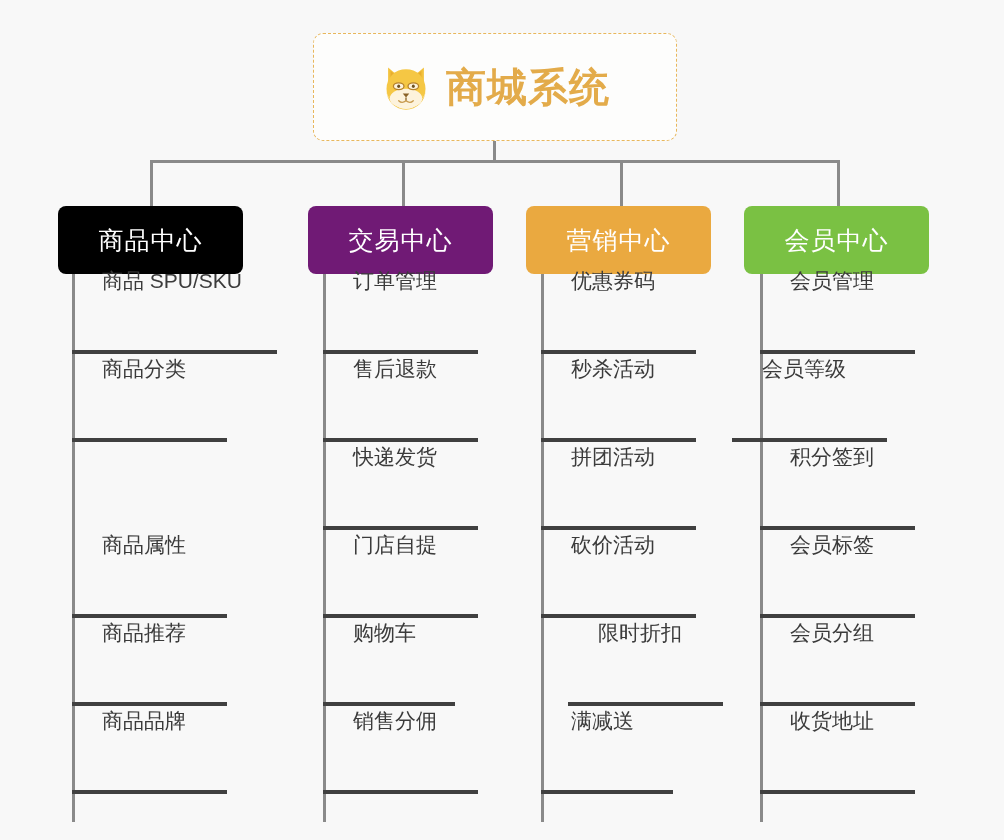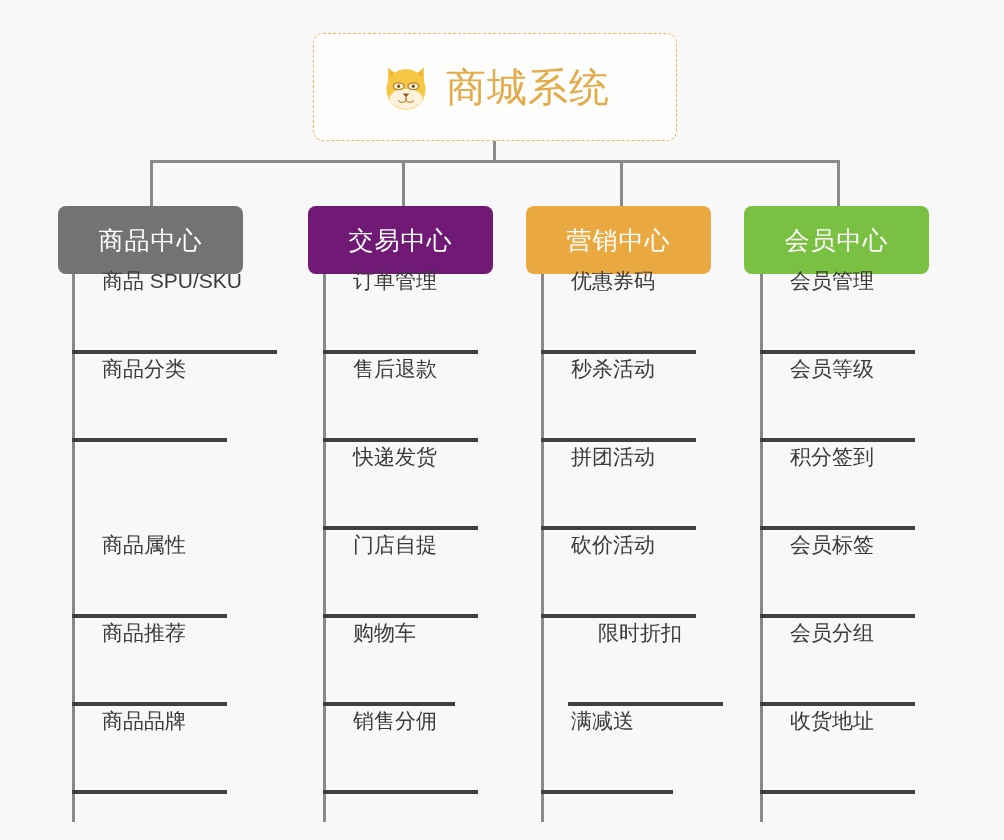--- a/index.html
+++ b/index.html
@@ -29,20 +29,21 @@
     width: 364px;
     height: 108px;
     box-sizing: border-box;
     background: #fdfdfc;
     border: 1px dashed #e8b75c;
     border-radius: 10px;
     display: flex;
     align-items: center;
     justify-content: center;
     gap: 14px;
+    font-weight: bold;
   }
   .root-emoji {
     width: 52px;
     height: 52px;
     display: block;
     flex: 0 0 auto;
   }
   .root-title {
     font-size: 40px;
     color: #e3ab4a;
@@ -126,21 +127,21 @@
     <span class="root-title">商城系统</span>
   </div>
 
   <div class="conn conn-v" style="left:493px; top:141px; height:21px;"></div>
   <div class="conn conn-h" style="left:150px; top:160px; width:690px;"></div>
   <div class="conn conn-v" style="left:150px; top:160px; height:46px;"></div>
   <div class="conn conn-v" style="left:402px; top:160px; height:46px;"></div>
   <div class="conn conn-v" style="left:620px; top:160px; height:46px;"></div>
   <div class="conn conn-v" style="left:837px; top:160px; height:46px;"></div>
 
-  <div class="cat-header" style="left:58px; top:206px; width:185px; background:#737373;">
+  <div class="cat-header" style="left:58px; top:206px; width:185px; background:#000000;">
     <span>商品中心</span>
   </div>
   <div class="trunk" style="left:72px; top:274px; height:548px;"></div>
   <div class="leaf" style="left:72px; top:268px; width:205px;">
     <span class="leaf-label">商品 SPU/SKU</span>
   </div>
   <div class="leaf" style="left:72px; top:356px; width:155px;">
     <span class="leaf-label">商品分类</span>
   </div>
   <div class="leaf" style="left:72px; top:532px; width:155px;">
@@ -199,21 +200,21 @@
     <span class="leaf-label">满减送</span>
   </div>
 
   <div class="cat-header" style="left:744px; top:206px; width:185px; background:#7ac143;">
     <span>会员中心</span>
   </div>
   <div class="trunk" style="left:760px; top:274px; height:548px;"></div>
   <div class="leaf" style="left:760px; top:268px; width:155px;">
     <span class="leaf-label">会员管理</span>
   </div>
-  <div class="leaf" style="left:760px; top:356px; width:155px;">
+  <div class="leaf" style="left:732px; top:356px; width:155px;">
     <span class="leaf-label">会员等级</span>
   </div>
   <div class="leaf" style="left:760px; top:444px; width:155px;">
     <span class="leaf-label">积分签到</span>
   </div>
   <div class="leaf" style="left:760px; top:532px; width:155px;">
     <span class="leaf-label">会员标签</span>
   </div>
   <div class="leaf" style="left:760px; top:620px; width:155px;">
     <span class="leaf-label">会员分组</span>

